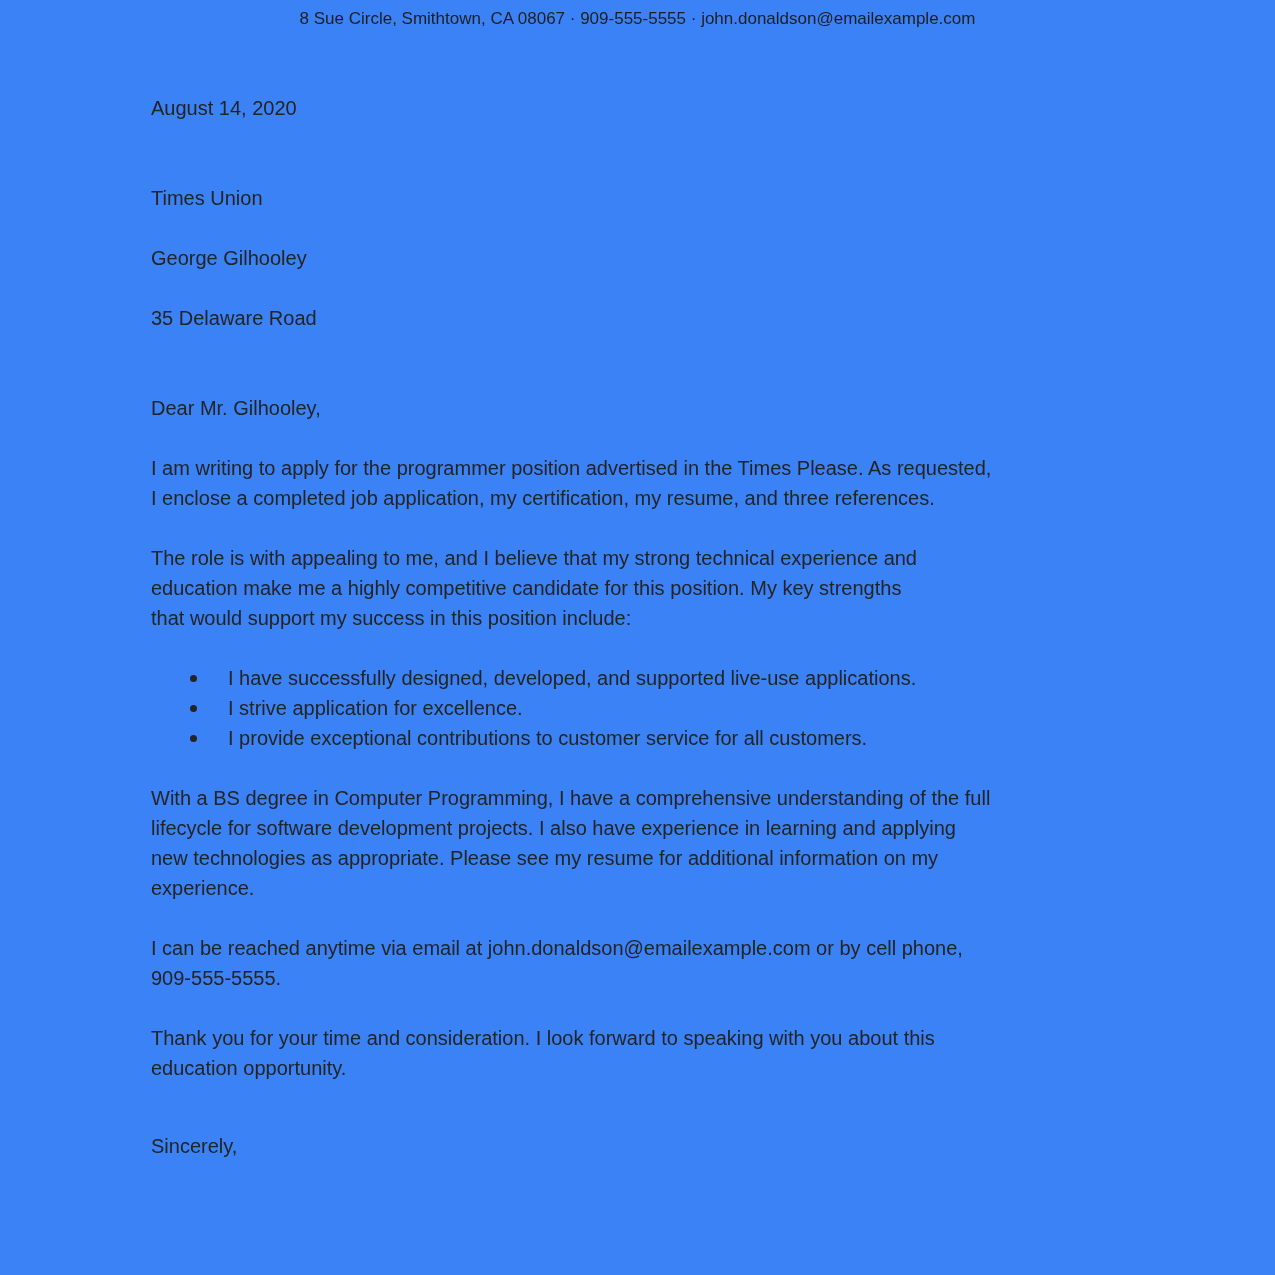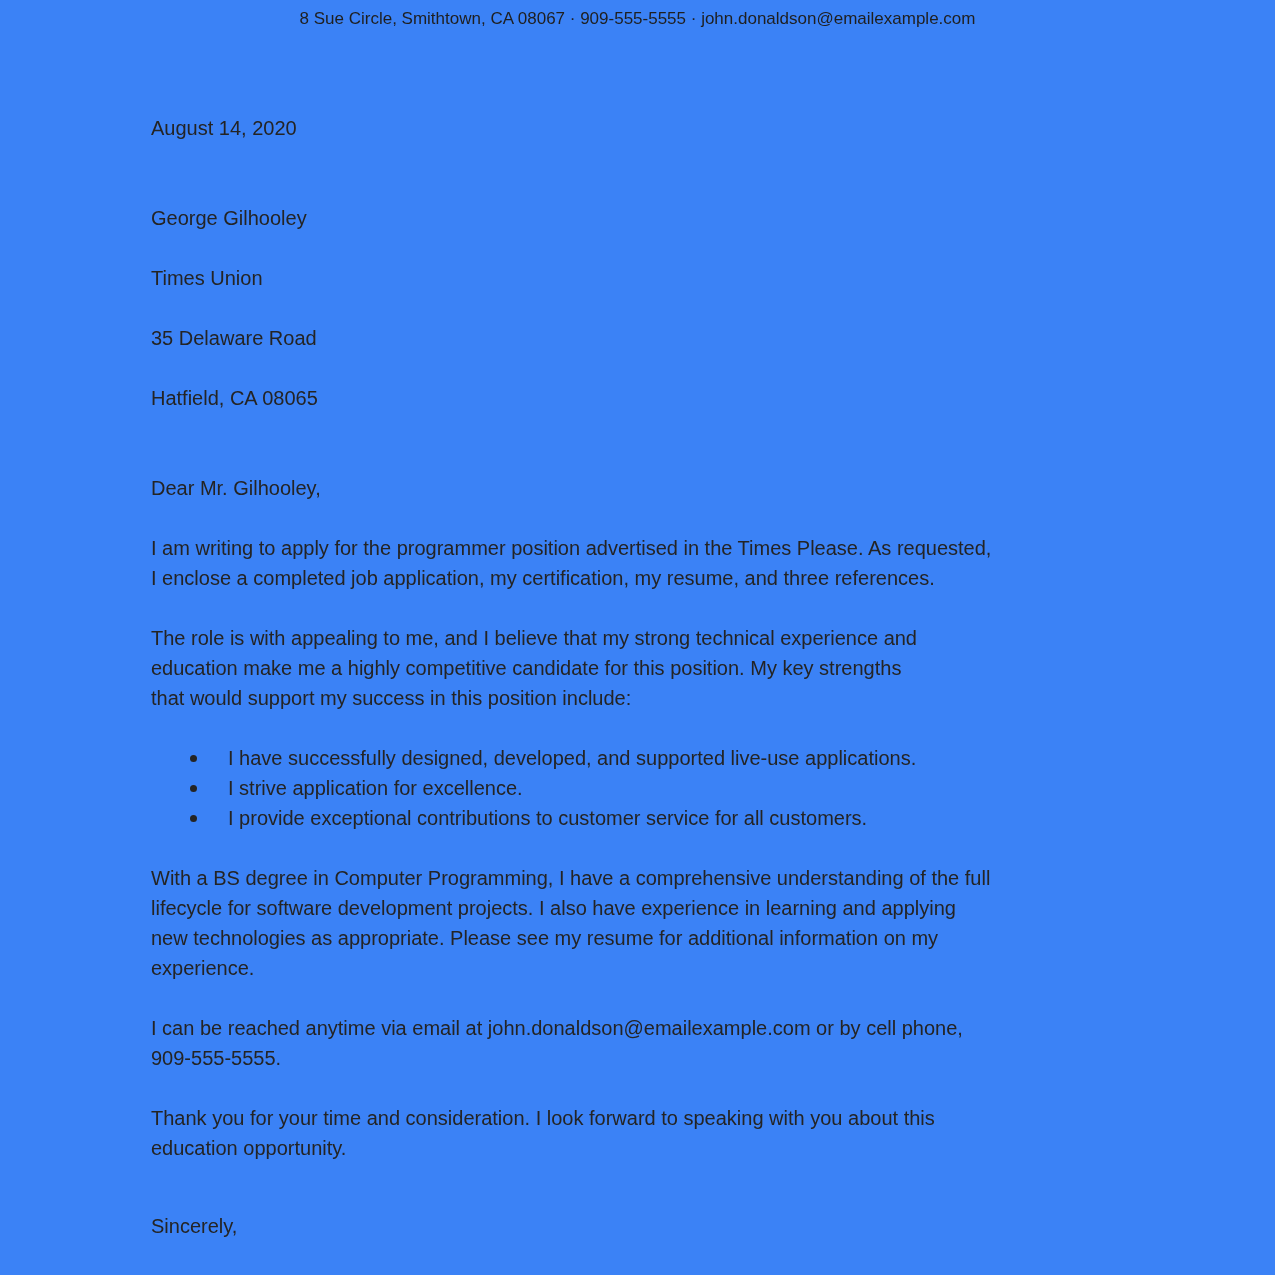--- a/index.html
+++ b/index.html
@@ -29,21 +29,21 @@
     margin-right: 20px;
     font-size: 20px;
     line-height: 30px;
     color: #242424;
   }
   .para {
     margin: 30px 0 0 0;
     white-space: pre-line;
   }
   .date-line {
-    margin-top: 84px;
+    margin-top: 64px;
   }
   .recipient-block div {
     white-space: normal;
   }
   ul.bullet-list {
     margin: 30px 0 0 0;
     padding: 0;
     list-style: none;
   }
   ul.bullet-list li {
@@ -70,24 +70,23 @@
 
 <div class="page">
 
   <div class="contact-header">8 Sue Circle, Smithtown, CA 08067 · 909-555-5555 · john.donaldson@emailexample.com</div>
 
   <div class="letter-body">
 
     <div class="para date-line">August 14, 2020</div>
 
     <div class="para recipient-block">
+      <div>Times Union</div>
       <div>George Gilhooley</div>
-      <div>Times Union</div>
       <div>35 Delaware Road</div>
-      <div>Hatfield, CA 08065</div>
     </div>
 
     <div class="para">Dear Mr. Gilhooley,</div>
 
     <div class="para">I am writing to apply for the programmer position advertised in the Times Please. As requested,
 I enclose a completed job application, my certification, my resume, and three references.</div>
 
     <div class="para">The role is with appealing to me, and I believe that my strong technical experience and
 education make me a highly competitive candidate for this position. My key strengths
 that would support my success in this position include:</div>

